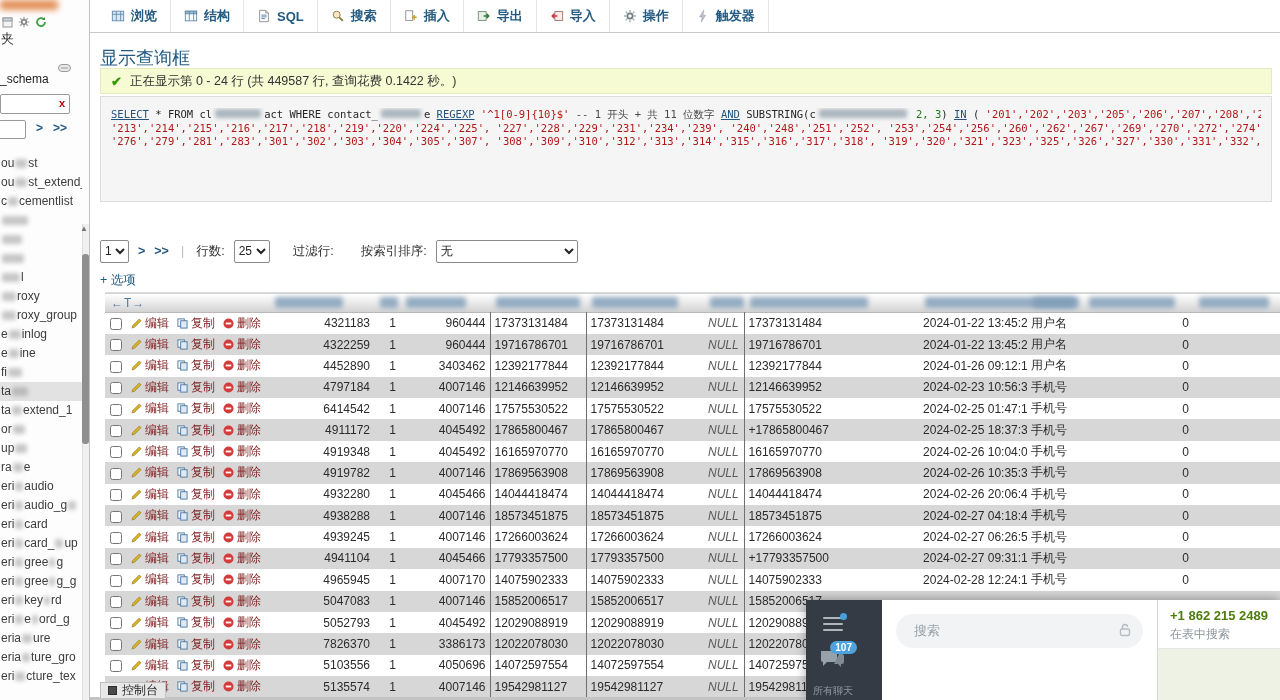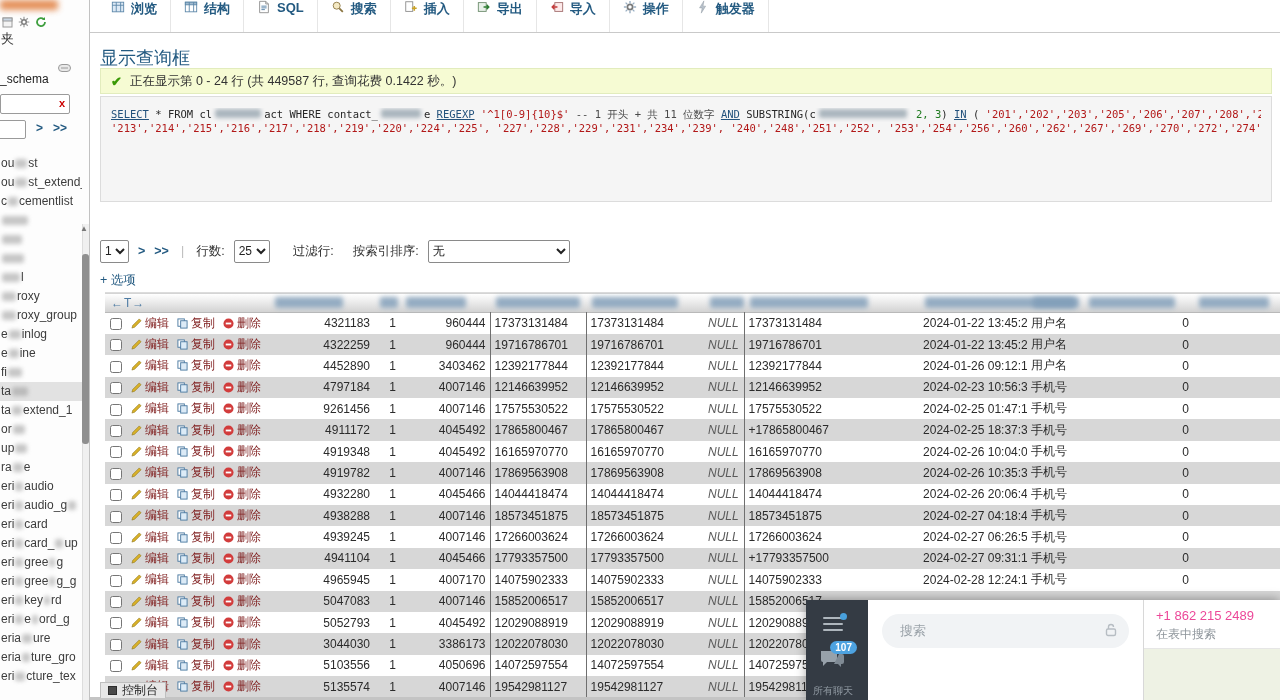--- a/index.html
+++ b/index.html
@@ -22,21 +22,21 @@
   .nav-item{height:19px;line-height:19px;font-size:12px;color:#3c3c3c;white-space:nowrap;overflow:hidden;padding-left:1px;cursor:pointer}
   .nav-item.sel{background:#e2e2e2}
   .nblur{display:inline-block;height:9px;background:#9a9a9a;border-radius:2px;filter:blur(2px);opacity:.55;vertical-align:middle;margin:0 1px}
   .sb-track{position:absolute;left:82px;top:224px;width:7px;height:476px;background:#f0f0f0;border-left:1px solid #ddd}
   .sb-thumb{position:absolute;left:82px;top:254px;width:7px;height:190px;background:#8f8f8f;border-radius:3px}
   .sb-up{position:absolute;left:80px;top:224px;font-size:8px;color:#777}
 
   
   .main{position:absolute;left:90px;top:0;width:1190px;height:700px;background:#fff;overflow:hidden}
   .tabbar{position:absolute;left:0;top:0;width:1190px;height:33px;background:#fff;border-bottom:1px solid #c9c9c9;display:flex;align-items:stretch;padding-left:8px}
-  .tab{display:flex;align-items:flex-start;gap:6px;padding:0 13px;font-size:13px;font-weight:bold;color:#235a81;border-right:1px solid #e6e6e6;cursor:pointer}
+  .tab{display:flex;align-items:center;gap:6px;padding:0 13px;font-size:13px;font-weight:bold;color:#235a81;border-right:1px solid #e6e6e6;cursor:pointer}
   .tab .tico{display:inline-flex}
   .qlink{position:absolute;left:10px;top:46px;font-size:18px;color:#235a81;cursor:pointer}
   .status{position:absolute;left:10px;top:68px;width:1172px;height:26px;background:#f6fbd3;border:1px solid #e2ecbd;display:flex;align-items:center;gap:8px;padding-left:10px;font-size:12.5px;color:#333}
   .status .chk{color:#3a9906;font-size:13px;font-weight:bold}
   .sqlbox{position:absolute;left:10px;top:96px;width:1172px;height:106px;background:#f5f5f5;border:1px solid #dcdcdc;padding:11px 10px 0 10px;font-family:"DejaVu Sans Mono",monospace;font-size:10.5px;color:#262626;overflow:hidden}
   .sql-line{white-space:pre;height:13.5px;line-height:13.5px;overflow:hidden}
   .sql-kwl{color:#23527c;text-decoration:underline}
   .sql-pl{color:#262626}
   .sql-str{color:#b21818}
   .sql-num{color:#1f7a1f}
@@ -65,41 +65,41 @@
   td.act svg{vertical-align:-2px;margin-right:3px}
   td.chk{text-align:center}
   td.chk input{width:12px;height:12px;vertical-align:middle}
 
   .console-chip{position:absolute;left:10px;top:682px;height:16px;display:flex;align-items:center;gap:5px;background:#e7e7e7;border:1px solid #bfbfbf;border-bottom:none;padding:0 7px;font-size:12px;color:#1f1f1f;z-index:30;cursor:pointer}
   .console-chip .sq{width:9px;height:9px;background:#4a4a4a;border:1px solid #2d2d2d}
   .console-strip{position:absolute;left:0;top:697px;width:1190px;height:3px;background:#c4c4c4;z-index:29}
 
   
   .tg{position:absolute;left:806px;top:600px;width:474px;height:100px;display:flex;box-shadow:0 -1px 10px rgba(0,0,0,.35);z-index:40;font-family:"Liberation Sans",sans-serif}
-  .tg-rail{width:62px;background:#343b44;position:relative;flex:none}
+  .tg-rail{width:76px;background:#343b44;position:relative;flex:none}
   .tg-menu{position:absolute;left:17px;top:17px;width:20px;cursor:pointer}
   .tg-menu i{display:block;height:2px;background:#aeb6bd;border-radius:1px;margin-bottom:4px}
   .tg-menu .dot{position:absolute;right:-4px;top:-4px;width:7px;height:7px;border-radius:50%;background:#48a0dc}
   .tg-chats{position:absolute;left:13px;top:48px;cursor:pointer}
   .tg-badge{position:absolute;top:-7px;right:-12px;background:#4da2e0;color:#fff;font-size:10px;font-weight:bold;border-radius:9px;padding:1px 5px}
   .tg-alllabel{position:absolute;left:0;top:84px;width:54px;text-align:center;font-size:10px;color:#8f98a1}
   .tg-list{width:275px;background:#fff;flex:none;position:relative}
   .tg-search{position:absolute;left:14px;top:14px;width:247px;height:34px;background:#f1f3f5;border-radius:17px;display:flex;align-items:center;padding:0 12px 0 18px;color:#98a0a7;font-size:13px;cursor:text}
   .tg-search .sp{flex:1}
   .tg-row{position:absolute;left:0;top:52px;width:275px;height:48px;background:#419fd9;display:flex;align-items:flex-start;padding:5px 12px 0 10px;cursor:pointer}
   .tg-avatar{width:38px;height:38px;border-radius:50%;background:radial-gradient(circle at 50% 38%,#e6c193 0%,#c59465 45%,#6e4f33 100%);position:relative;overflow:hidden;flex:none}
   .tg-avatar::after{content:"";position:absolute;left:4px;right:4px;top:-2px;height:10px;background:#3a2e22;border-radius:0 0 40% 40%}
   .tg-avatar::before{content:"";position:absolute;left:8px;right:8px;top:14px;height:6px;background:#20201e;border-radius:3px;z-index:2}
   .tg-mid{margin-left:9px;padding-top:3px;flex:1;overflow:hidden}
   .tg-nm{color:#fff;font-weight:bold;font-size:13px}
   .tg-msg{color:#eaf4fb;font-size:13px;margin-top:6px}
   .tg-time{color:#d7ecfa;font-size:11px;padding-top:5px}
   .tg-right{flex:1;background:#eef2e4;border-left:1px solid #d8d8d8;display:flex;flex-direction:column}
   .tg-head{height:49px;background:#fff;border-bottom:1px solid #e6e6e6;padding:8px 0 0 12px}
-  .tg-phone{font-size:13px;font-weight:normal;color:#ec4899}
+  .tg-phone{font-size:13px;font-weight:bold;color:#4d7c0f}
   .tg-status{font-size:12px;color:#8e959b;margin-top:3px}
 </style>
 </head>
 <body>
 
 <div id="screen">
 
   <aside class="sidebar">
     <div class="logo-blur"></div>
     <div class="sb-icons">
@@ -251,31 +251,32 @@
         </div>
       </div>
     <div class="qlink">显示查询框</div>
     <div class="status">
       <span class="chk">✔</span>
       <span>正在显示第 0 - 24 行 (共 449587 行, 查询花费 0.1422 秒。)</span>
     </div>
     <div class="sqlbox">
         <div class="sql-line"><span class="sql-kwl">SELECT</span><span class="sql-pl"> * FROM cl</span><span class="blur-chip" style="width: 46px;"></span><span class="sql-pl">act WHERE contact_</span><span class="blur-chip" style="width: 40px;"></span><span class="sql-pl">e </span><span class="sql-kwl">REGEXP</span><span class="sql-str"> '^1[0-9]{10}$'</span><span class="sql-cmt"> -- 1 开头 + 共 11 位数字 </span><span class="sql-kwl">AND</span><span class="sql-pl"> SUBSTRING(c</span><span class="blur-chip" style="width: 88px;"></span><span class="sql-num"> 2, 3</span><span class="sql-pl">) </span><span class="sql-kwl">IN</span><span class="sql-pl"> ( </span><span class="sql-str">'201','202','203','205','206','207','208','209','210','212',</span></div>
         <div class="sql-line"><span class="sql-str">'213','214','215','216','217','218','219','220','224','225', '227','228','229','231','234','239', '240','248','251','252', '253','254','256','260','262','267','269','270','272','274',</span></div>
+        <div class="sql-line"><span class="sql-str">'276','279','281','283','301','302','303','304','305','307', '308','309','310','312','313','314','315','316','317','318', '319','320','321','323','325','326','327','330','331','332',</span></div>
       </div>
 
     <div class="controls">
       <select><option>1</option></select>
       <span class="navlink">&gt;</span>
       <span class="navlink">&gt;&gt;</span>
       <span class="divider">|</span>
       <span>行数:</span>
       <select><option>25</option></select>
       <span style="margin-left:14px">过滤行:</span>
-      <span style="margin-left:10px">按索引排序:</span>
+      <span style="margin-left:18px">按索引排序:</span>
       <select style="width:142px"><option>无</option></select>
     </div>
 
     <div class="optlink">+ 选项</div>
 
     <div class="grid">
       <table class="data" id="dataTable">
           <colgroup>
             <col style="width:22px">
             <col style="width:46px">
@@ -438,21 +439,21 @@
                   <path d="M1 11l1-3 7-7 2 2-7 7z" fill="#d9b22a" stroke="#8a7013" stroke-width=".6"></path>
                 </svg><span>编辑</span></td>
               <td class="act"><svg width="11" height="11" viewBox="0 0 12 12">
                   <rect x="1" y="1" width="7" height="8" fill="#fff" stroke="#4978a0"></rect>
                   <rect x="4" y="3" width="7" height="8" fill="#dcebf7" stroke="#4978a0"></rect>
                 </svg><span>复制</span></td>
               <td class="act"><svg width="11" height="11" viewBox="0 0 12 12">
                   <circle cx="6" cy="6" r="5.5" fill="#d23c3c"></circle>
                   <rect x="3" y="5" width="6" height="2" fill="#fff"></rect>
                 </svg><span>删除</span></td>
-              <td class="num">9261456</td>
+              <td class="num">6414542</td>
               <td class="num">1</td>
               <td class="num">4007146</td>
               <td class="txt bl">17575530522</td>
               <td class="txt bl">17575530522</td>
               <td class="txt nullv">NULL</td>
               <td class="txt bl">17575530522</td>
               <td class="txt">2024-02-25 01:47:16</td>
               <td class="txt">手机号</td>
               <td class="num">0</td>
               <td class="num">0</td>
@@ -713,21 +714,21 @@
                   <path d="M1 11l1-3 7-7 2 2-7 7z" fill="#d9b22a" stroke="#8a7013" stroke-width=".6"></path>
                 </svg><span>编辑</span></td>
               <td class="act"><svg width="11" height="11" viewBox="0 0 12 12">
                   <rect x="1" y="1" width="7" height="8" fill="#fff" stroke="#4978a0"></rect>
                   <rect x="4" y="3" width="7" height="8" fill="#dcebf7" stroke="#4978a0"></rect>
                 </svg><span>复制</span></td>
               <td class="act"><svg width="11" height="11" viewBox="0 0 12 12">
                   <circle cx="6" cy="6" r="5.5" fill="#d23c3c"></circle>
                   <rect x="3" y="5" width="6" height="2" fill="#fff"></rect>
                 </svg><span>删除</span></td>
-              <td class="num">3044030</td>
+              <td class="num">7826370</td>
               <td class="num">1</td>
               <td class="num">3386173</td>
               <td class="txt bl">12022078030</td>
               <td class="txt bl">12022078030</td>
               <td class="txt nullv">NULL</td>
               <td class="txt bl">12022078030</td>
               <td class="txt"></td>
               <td class="txt"></td>
               <td class="num"></td>
               <td class="num"></td>

